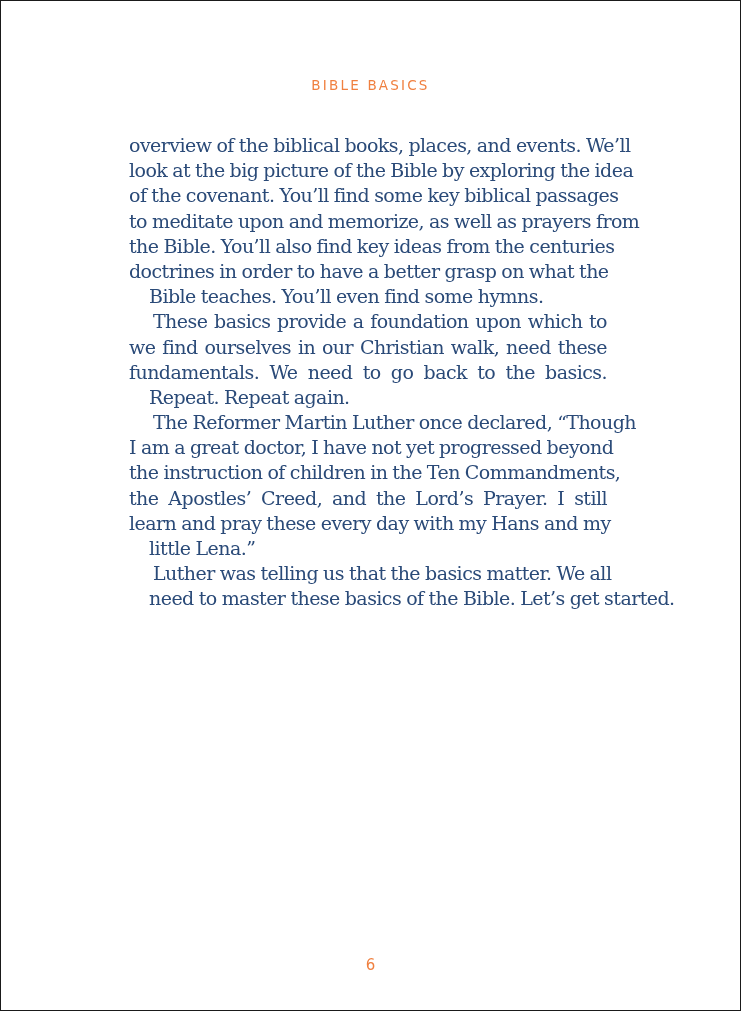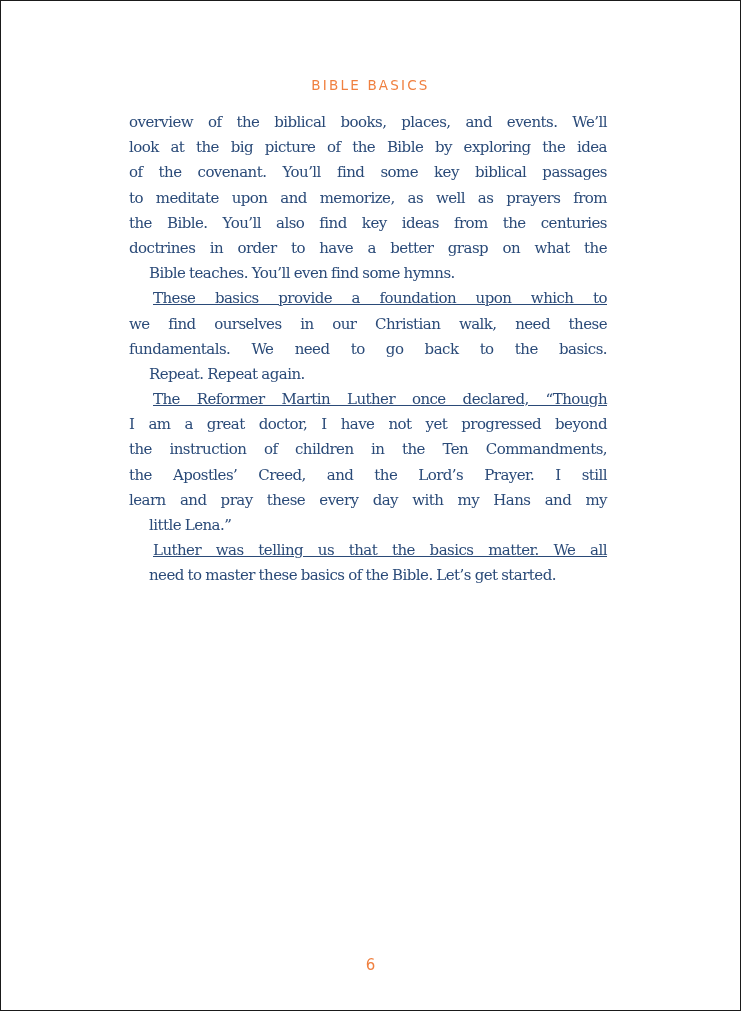--- a/index.html
+++ b/index.html
@@ -16,38 +16,38 @@
     top: 76px;
     left: 0; right: 0;
     text-align: center;
     font-family: "DejaVu Sans", sans-serif;
     font-size: 13.5px;
     letter-spacing: 2.2px;
     color: #f08040;
   }
   .body-text {
     position: absolute;
-    top: 109px;
+    top: 132px;
     left: 128px;
     width: 478px;
     font-family: "DejaVu Serif", serif;
-    font-size: 15px;
+    font-size: 19px;
     color: #2a4a78;
   }
   .line {
     height: 25.2px;
     line-height: 25.2px;
     text-align: justify;
     text-align-last: justify;
     white-space: nowrap;
     letter-spacing: -0.55px;
     word-spacing: -0.5px;
   }
   .line.last { text-align-last: left; margin-left: 20px; }
-  .line.indent { text-indent: 24px; text-decoration: underline; }
+  .line.indent { text-indent: 24px; }
   .folio {
     position: absolute;
     top: 955px;
     left: 0; right: 0;
     text-align: center;
     font-family: "DejaVu Sans", sans-serif;
     font-size: 15px;
     color: #f08040;
   }
 </style>

